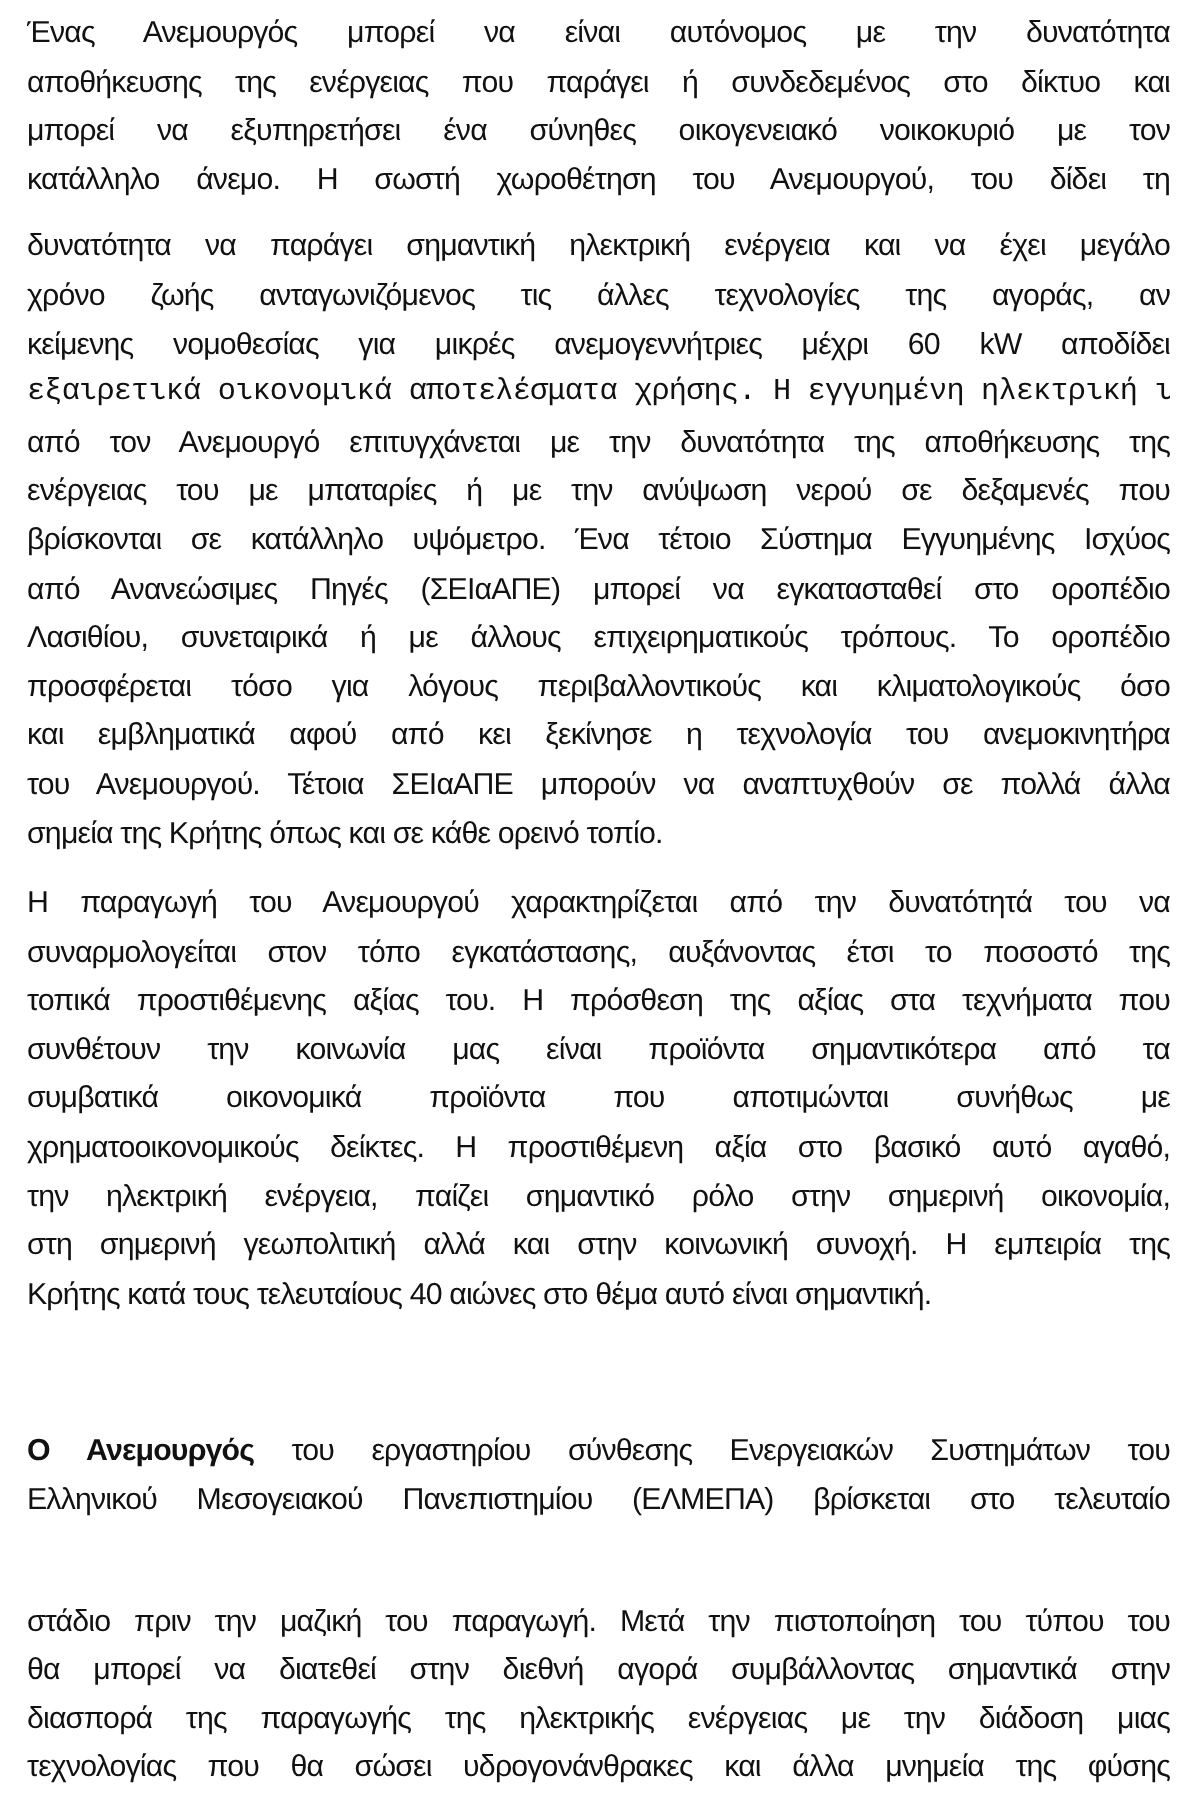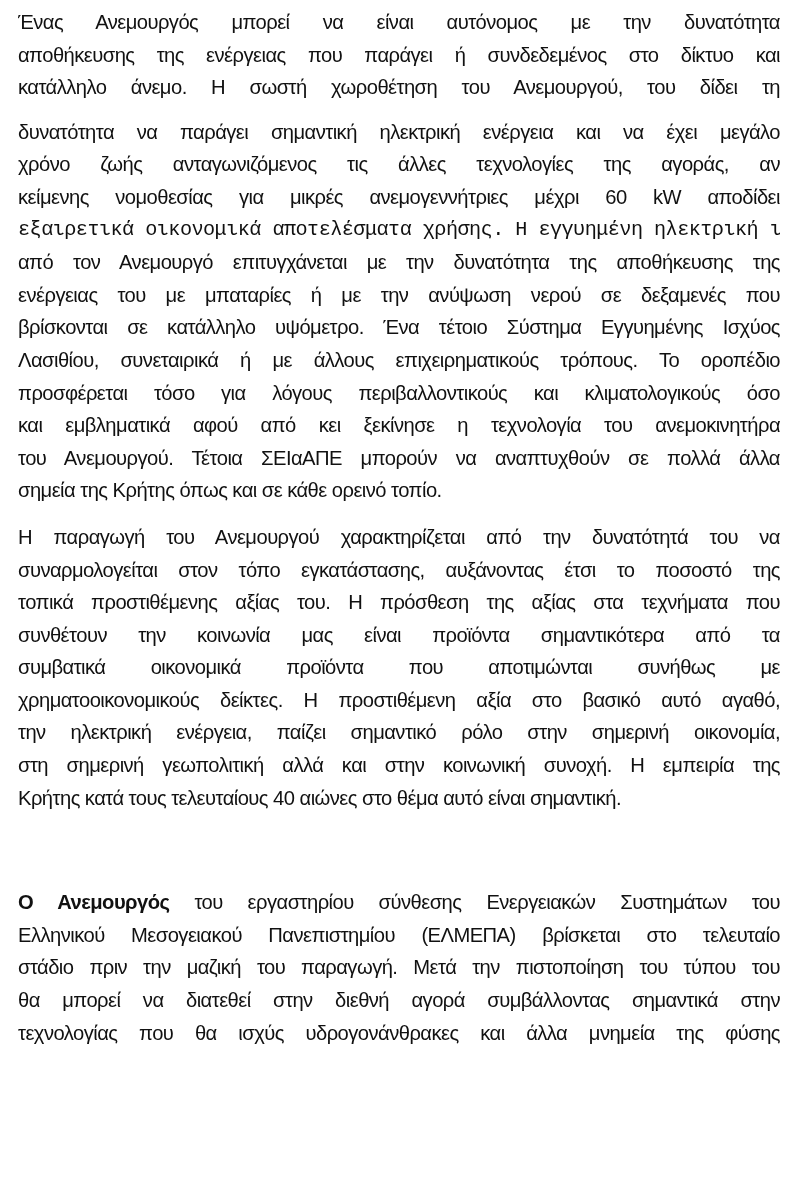--- a/index.html
+++ b/index.html
@@ -32,28 +32,30 @@
   .bold { font-weight: bold; }
 </style>
 </head>
 <body>
 
 <div class="page">
 
   <div>
     <span class="line" style="text-align: left;">Ένας Ανεμουργός μπορεί να είναι αυτόνομος με την δυνατότητα</span>
     <span class="line" style="text-align: left;">αποθήκευσης της ενέργειας που παράγει ή συνδεδεμένος στο δίκτυο και</span>
+    <span class="line" style="text-align: left;">μπορεί να εξυπηρετήσει ένα σύνηθες οικογενειακό νοικοκυριό με τον</span>
     <span class="line" style="text-align: left;">κατάλληλο άνεμο. Η σωστή χωροθέτηση του Ανεμουργού, του δίδει τη</span>
     <span class="line" style="text-align: left; margin-top: 12px;">δυνατότητα να παράγει σημαντική ηλεκτρική ενέργεια και να έχει μεγάλο</span>
     <span class="line" style="text-align: center;">χρόνο ζωής ανταγωνιζόμενος τις άλλες τεχνολογίες της αγοράς, αν</span>
     <span class="line" style="text-align: left;">κείμενης νομοθεσίας για μικρές ανεμογεννήτριες μέχρι 60 kW αποδίδει</span>
     <span class="line" style="text-align: center; font-family: Liberation Mono, monospace;">εξαιρετικά οικονομικά αποτελέσματα χρήσης.  Η εγγυημένη ηλεκτρική ισχύς</span>
     <span class="line" style="text-align: left;">από τον Ανεμουργό επιτυγχάνεται με την δυνατότητα της αποθήκευσης της</span>
     <span class="line" style="text-align: left;">ενέργειας του με μπαταρίες ή με την ανύψωση νερού σε δεξαμενές που</span>
     <span class="line" style="text-align: left;">βρίσκονται σε κατάλληλο υψόμετρο. Ένα τέτοιο Σύστημα Εγγυημένης Ισχύος</span>
+    <span class="line" style="text-align: left;">από  Ανανεώσιμες Πηγές (ΣΕΙαΑΠΕ) μπορεί να εγκατασταθεί στο οροπέδιο</span>
     <span class="line" style="text-align: left;">Λασιθίου, συνεταιρικά ή με άλλους επιχειρηματικούς τρόπους. Το οροπέδιο</span>
     <span class="line" style="text-align: left;">προσφέρεται τόσο για λόγους περιβαλλοντικούς και κλιματολογικούς όσο</span>
     <span class="line" style="text-align: left;">και εμβληματικά αφού από κει ξεκίνησε η τεχνολογία του ανεμοκινητήρα</span>
     <span class="line" style="text-align: left;">του Ανεμουργού. Τέτοια ΣΕΙαΑΠΕ μπορούν να αναπτυχθούν σε πολλά άλλα</span>
     <span class="line last">σημεία της Κρήτης όπως και σε κάθε ορεινό τοπίο.</span>
   </div>
 
   <div class="gap-small"></div>
 
   <div>
@@ -69,19 +71,20 @@
   </div>
 
   <div class="gap-large"></div>
 
 
   <div class="gap-small"></div>
 
   <div>
     <span class="line" style="text-align: left;"><span class="bold">Ο Ανεμουργός</span><span> του εργαστηρίου σύνθεσης Ενεργειακών Συστημάτων του</span></span>
     <span class="line" style="text-align: left;">Ελληνικού Μεσογειακού Πανεπιστημίου (ΕΛΜΕΠΑ) βρίσκεται στο τελευταίο</span>
-    <span class="line" style="text-align: center;">στάδιο πριν την μαζική του παραγωγή. Μετά την πιστοποίηση του τύπου του</span>
+    <span class="line" style="text-align: center; margin-top: 48px;">στάδιο πριν την μαζική του παραγωγή. Μετά την πιστοποίηση του τύπου του</span>
     <span class="line" style="text-align: left;">θα μπορεί να διατεθεί στην διεθνή αγορά συμβάλλοντας σημαντικά στην</span>
-    <span class="line" style="text-align: left;">τεχνολογίας που θα ισχύς υδρογονάνθρακες και άλλα μνημεία της φύσης</span>
+    <span class="line" style="text-align: left;">διασπορά της παραγωγής της ηλεκτρικής ενέργειας με την διάδοση μιας</span>
+    <span class="line" style="text-align: left;">τεχνολογίας που θα σώσει υδρογονάνθρακες και άλλα μνημεία της φύσης</span>
 
   </div>
 
 </div>
 
 </body></html>

